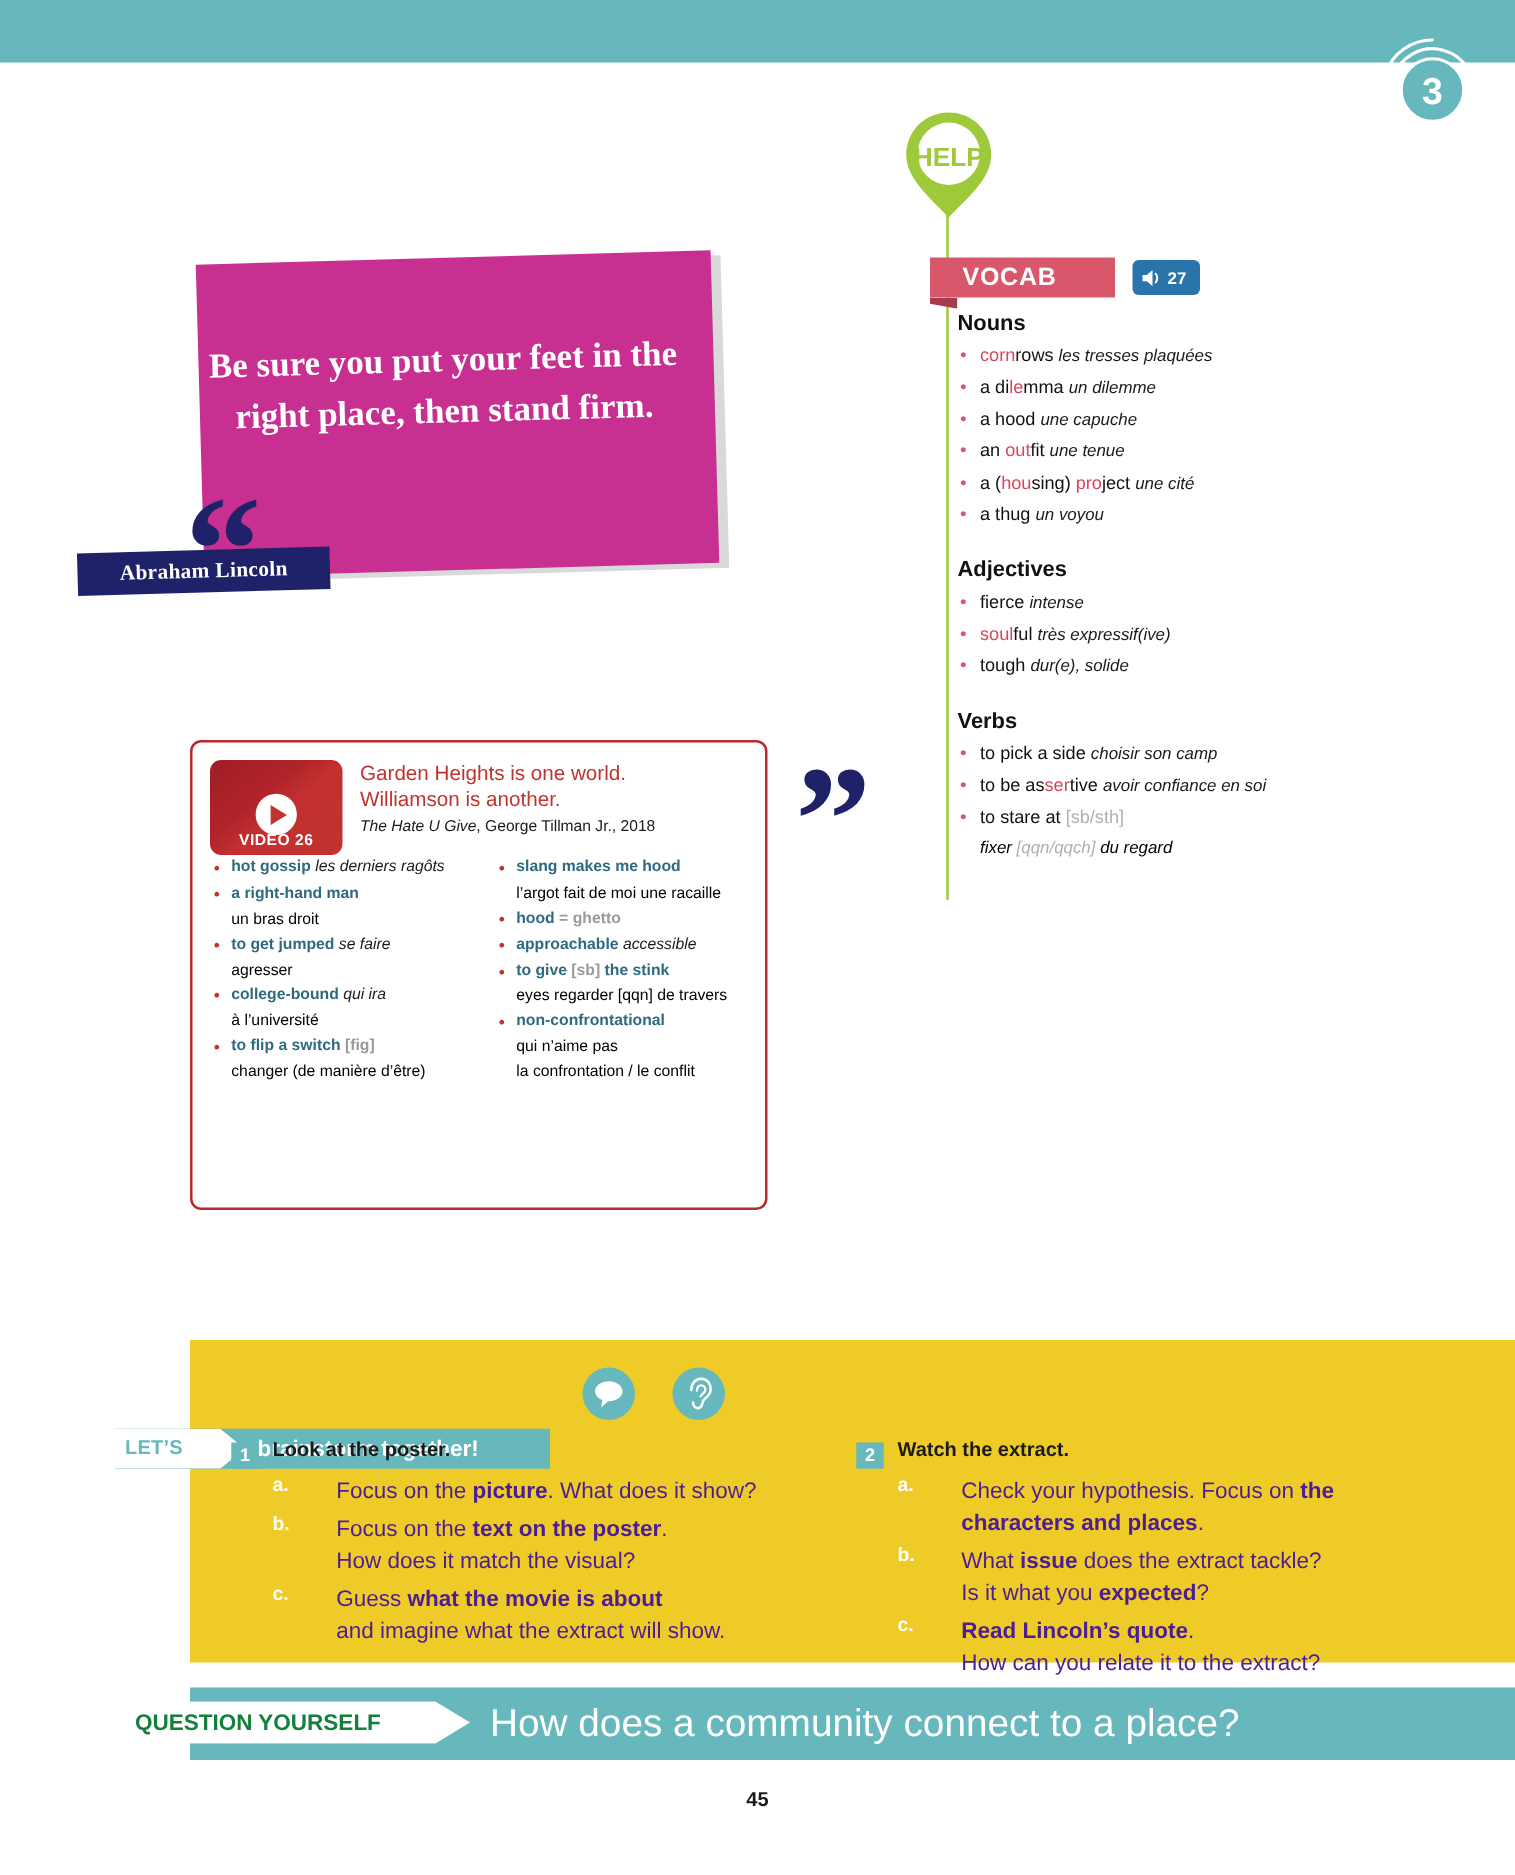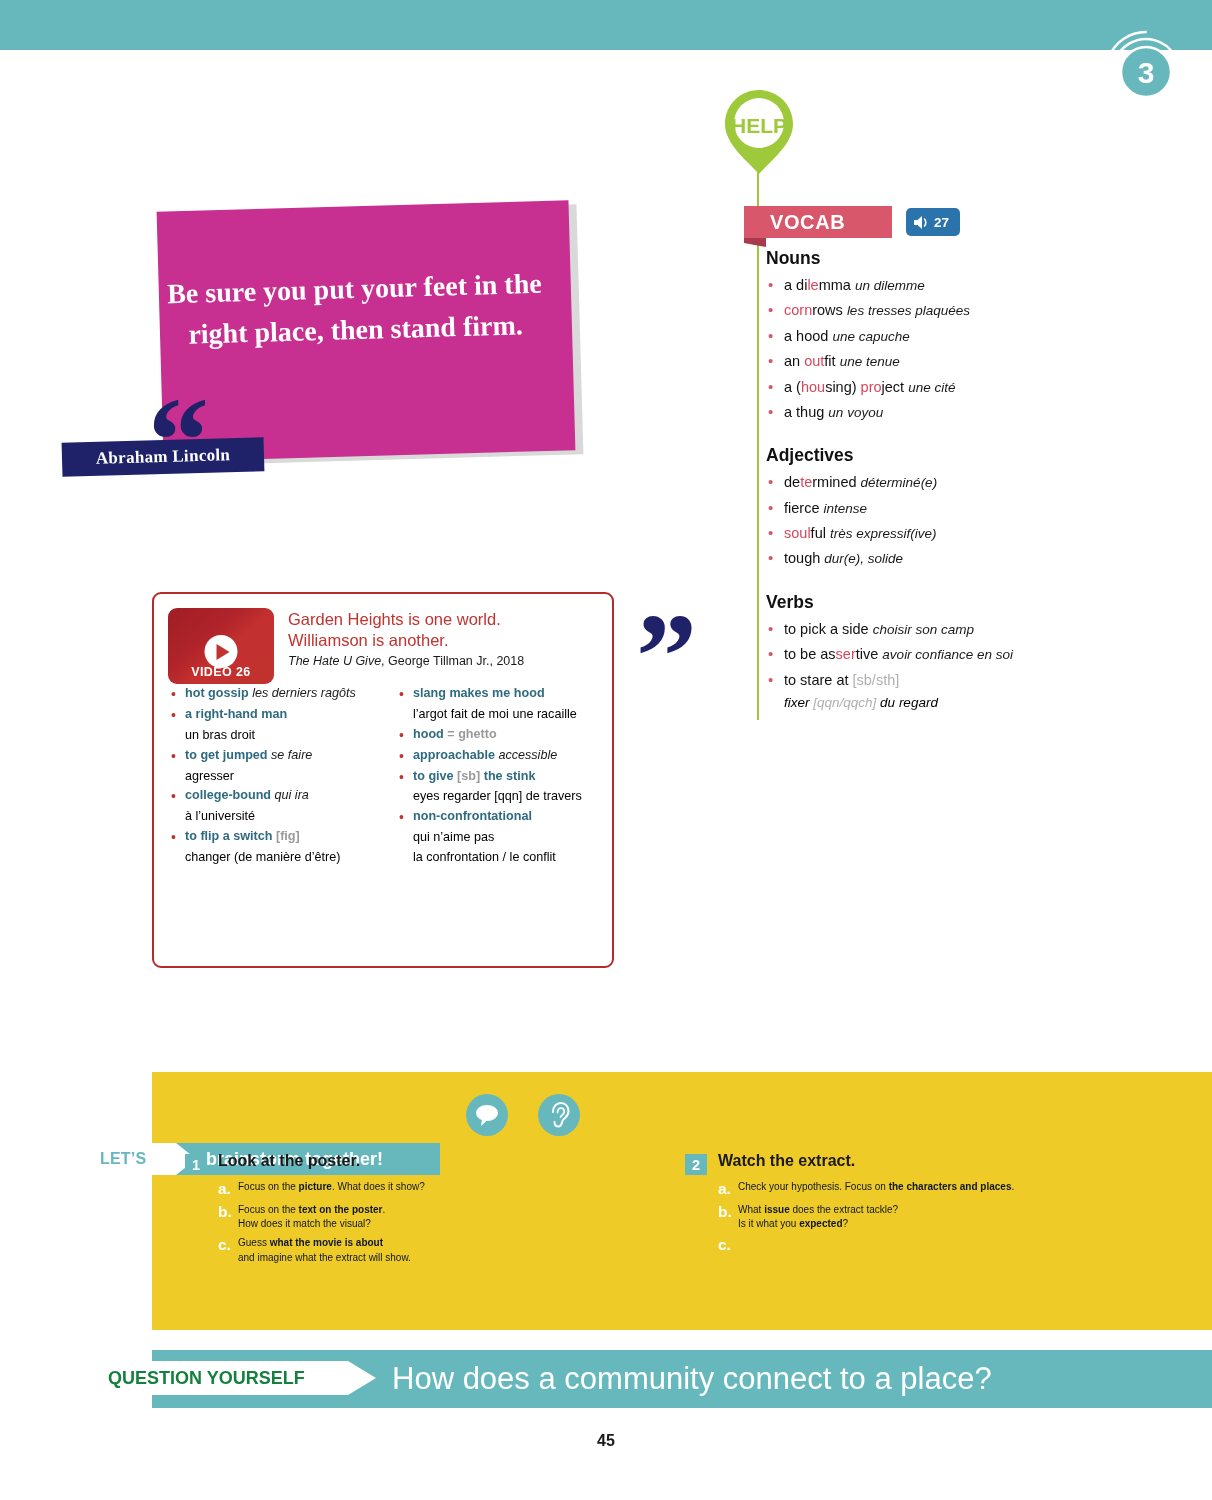--- a/index.html
+++ b/index.html
@@ -191,21 +191,21 @@
     font-size: 14.5px; font-weight: 700;
     display: flex; align-items: center; justify-content: center;
     margin-right: 11px; flex: 0 0 auto; margin-top: 2px;
   }
   .ex-head-text { font-size: 16px; font-weight: 700; color: #1a1a1a; }
   .ex-item { display: flex; margin-top: 5px; padding-left: 33px; }
   .ex-letter {
     color: #ffffff; font-size: 15.5px; font-weight: 700; width: 20px;
     flex: 0 0 auto; text-align: left;
   }
-  .ex-text { font-size: 10px; color: #0f172a; line-height: 1.42; }
+  .ex-text { font-size: 18px; color: #4c1d95; line-height: 1.42; margin-left: 31px; }
   .ex-text b { font-weight: 700; }
 
   
   .qy-bar {
     position: absolute; left: 152px; top: 1350px; width: 1060px; height: 58px;
     background: #67b8bd; display: flex; align-items: center;
   }
   .qy-tag {
     position: absolute; left: 98px; top: 1361px; height: 34px; width: 278px;
     background: #ffffff;
@@ -312,29 +312,28 @@
     <svg width="17" height="15" viewBox="0 0 17 15">
       <path d="M1 5 H4.5 L9 1 V14 L4.5 10 H1 Z" fill="#ffffff"></path>
       <path d="M11.5 4 C13.2 5.5 13.2 9.5 11.5 11" stroke="#ffffff" stroke-width="1.6" fill="none" stroke-linecap="round"></path>
     </svg>
     <span class="num">27</span>
   </div>
 
   <div class="vocab-body">
 
     <div class="v-head">Nouns</div>
+    <div class="v-li"><span class="red">corn</span><span class="blk">rows</span> <span class="fr">les tresses plaquées</span></div>
     <div class="v-li"><span class="blk">a di</span><span class="red">le</span><span class="blk">mma</span> <span class="fr">un dilemme</span></div>
-    <div class="v-li"><span class="red">corn</span><span class="blk">rows</span> <span class="fr">les tresses plaquées</span></div>
     <div class="v-li"><span class="blk">a hood</span> <span class="fr">une capuche</span></div>
     <div class="v-li"><span class="blk">an </span><span class="red">out</span><span class="blk">fit</span> <span class="fr">une tenue</span></div>
     <div class="v-li"><span class="blk">a (</span><span class="red">hou</span><span class="blk">sing) </span><span class="red">pro</span><span class="blk">ject</span> <span class="fr">une cité</span></div>
     <div class="v-li"><span class="blk">a thug</span> <span class="fr">un voyou</span></div>
 
     <div class="v-head second">Adjectives</div>
-    <div class="v-li"><span class="blk">de</span><span class="red">te</span><span class="blk">rmined</span> <span class="fr">déterminé(e)</span></div>
     <div class="v-li"><span class="blk">fierce</span> <span class="fr">intense</span></div>
     <div class="v-li"><span class="red">soul</span><span class="blk">ful</span> <span class="fr">très expressif(ive)</span></div>
     <div class="v-li"><span class="blk">tough</span> <span class="fr">dur(e), solide</span></div>
 
     <div class="v-head second">Verbs</div>
     <div class="v-li"><span class="blk">to pick a side</span> <span class="fr">choisir son camp</span></div>
     <div class="v-li"><span class="blk">to be as</span><span class="red">ser</span><span class="blk">tive</span> <span class="fr">avoir confiance en soi</span></div>
     <div class="v-li"><span class="blk">to stare at</span> <span class="gr">[sb/sth]</span></div>
     <div class="v-cont"><span>fixer</span> <span class="gr">[qqn/qqch]</span> <span>du regard</span></div>
   </div>
@@ -403,20 +402,24 @@
       </div>
       <div class="ex-item">
         <div class="ex-letter">b.</div>
         <div class="ex-text">
           <span>What </span><b>issue</b><span> does the extract tackle?</span><br>
           <span>Is it what you </span><b>expected</b><span>?</span>
         </div>
       </div>
       <div class="ex-item">
         <div class="ex-letter">c.</div>
+        <div class="ex-text">
+          <b>Read Lincoln’s quote</b><span>.</span><br>
+          <span>How can you relate it to the extract?</span>
+        </div>
       </div>
     </div>
   </div>
 
   <div class="qy-bar"></div>
   <div class="qy-tag">
     <span>QUESTION YOURSELF</span>
   </div>
   <div class="qy-text">How does a community connect to a place?</div>
 

